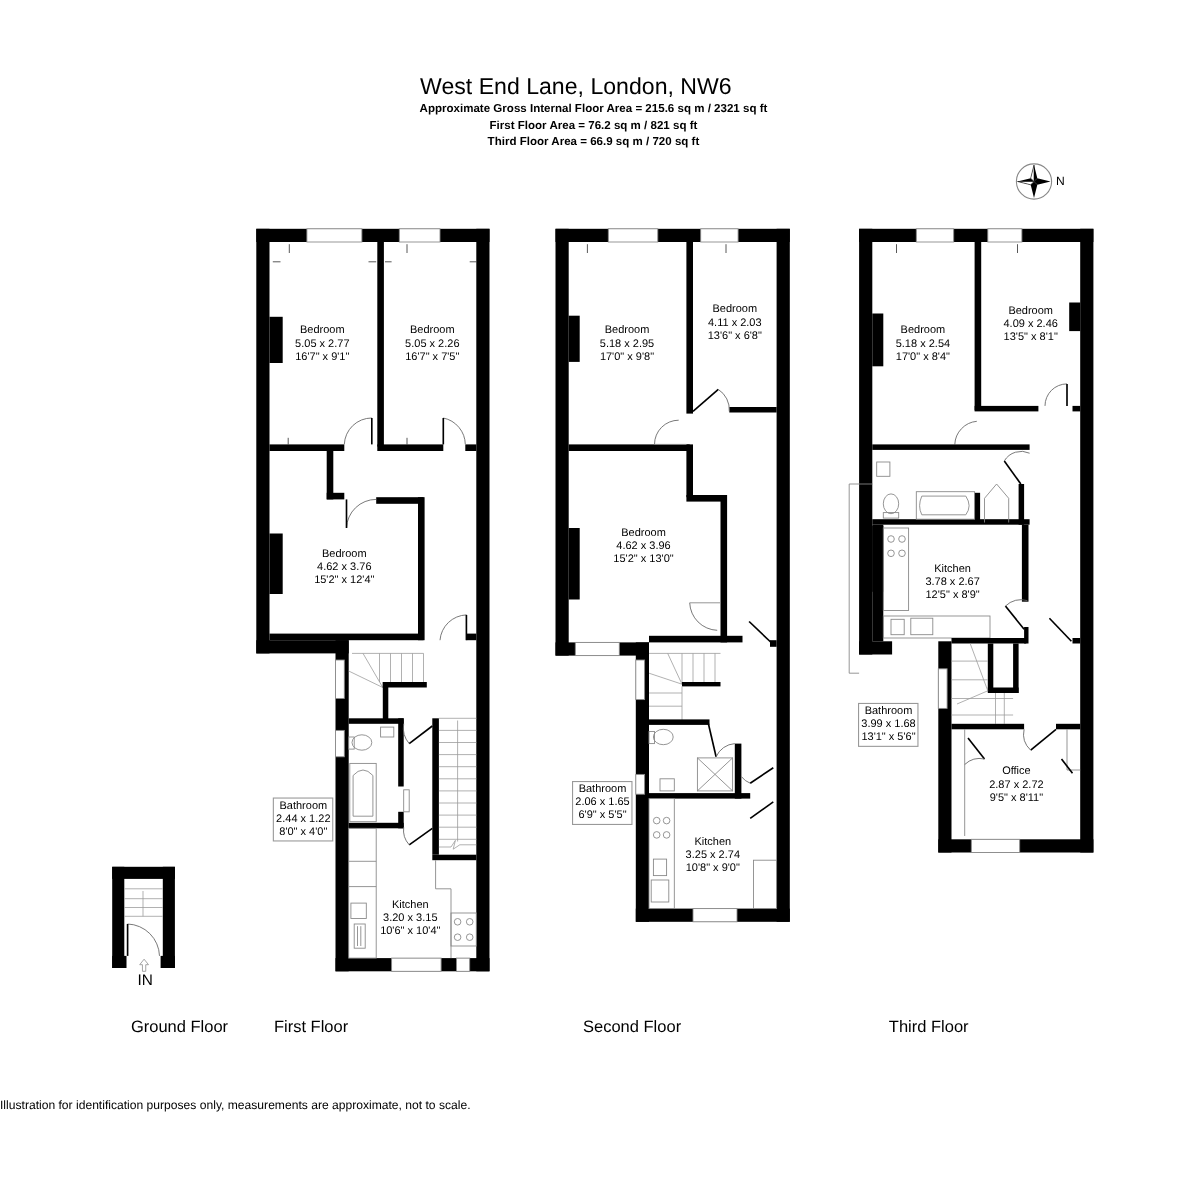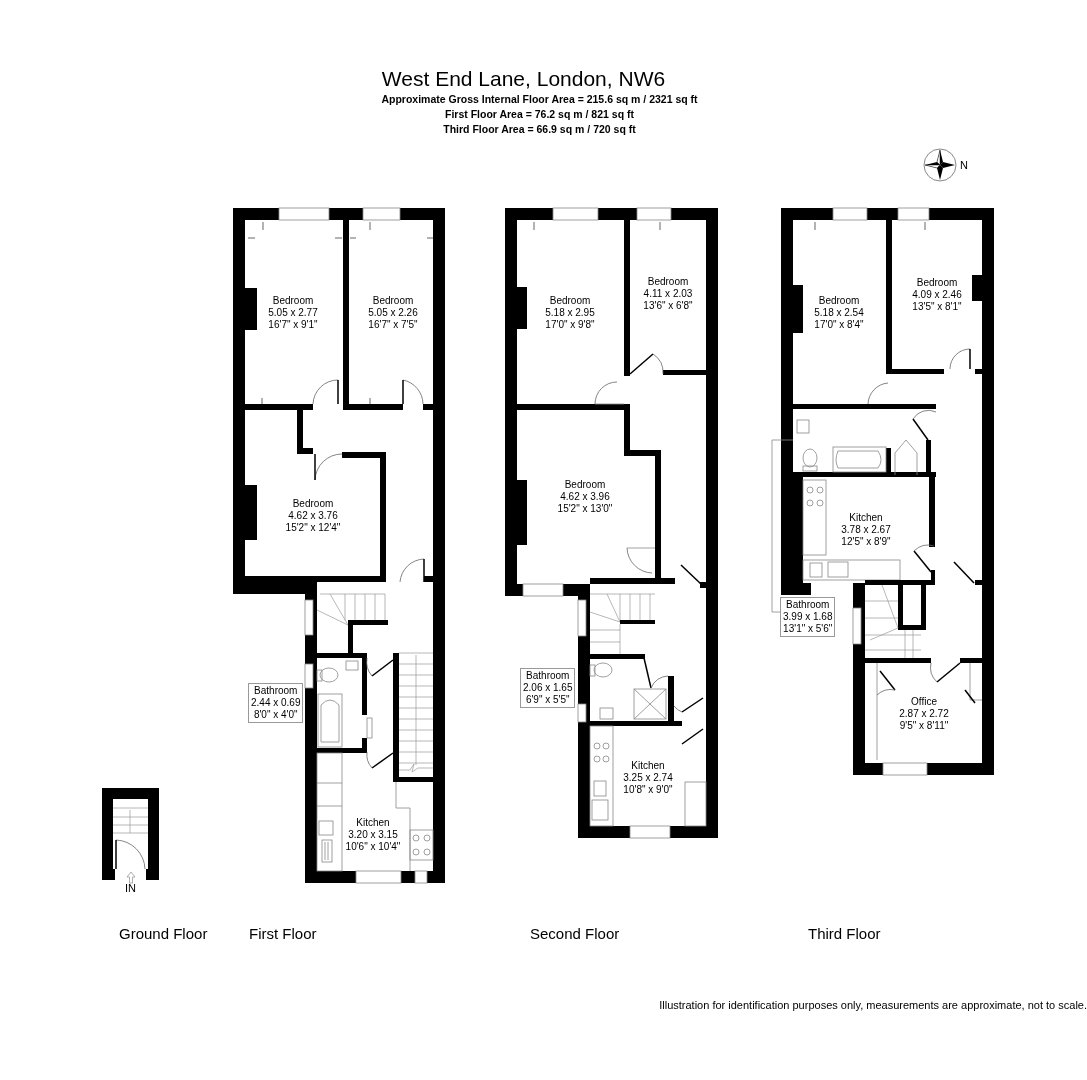--- a/index.html
+++ b/index.html
@@ -2,26 +2,26 @@
 <html><head>
 <meta charset="utf-8">
 <style>
   html, body { margin:0; padding:0; background:#ffffff; }
   body { width:1087px; height:1080px; position:relative; overflow:hidden; font-family:"Liberation Sans", sans-serif; color:#000; }
   .header { position:absolute; left:0; top:66px; width:1047px; text-align:center; }
   .title { font-size:21px; font-weight:normal; line-height:26px; }
   .sub { font-size:10.5px; font-weight:bold; line-height:15px;padding-left:32px; }
   .plan { position:absolute; left:0; top:0; }
   .room-label { position:absolute; text-align:center; font-size:10px; line-height:12px; white-space:nowrap; transform:translateX(-50%); }
-  .callout { position:absolute; font-size:10px; line-height:12px; text-align:center; border:1px solid #999; background:#fff; padding:1px 2px; }
+  .callout { position:absolute; font-size:10px; line-height:12px; text-align:center; border:1px solid #999; background:#fff; padding:1px 2px;margin-top:42px; }
   .floor-label { position:absolute; font-size:15px; top:925px;margin-left:24px; }
-  .footer { position:absolute; top:999px; left:0; width:1087px; text-align:right; font-size:11px; }
+  .footer { position:absolute; top:999px; left:0; width:1087px; text-align:left; font-size:11px; }
   .compass { position:absolute; left:922px; top:147px; }
   .compass-n { position:absolute; left:960px; top:159px; font-size:11px; }
-  .in-label { position:absolute; left:125px; top:882px; font-size:11px; }
+  .in-label { position:absolute; left:125px; top:882px; font-size:14px; }
 </style>
 </head>
 <body>
 
 <div class="header">
   <div class="title">West End Lane, London, NW6</div>
   <div class="sub">Approximate Gross Internal Floor Area = 215.6 sq m / 2321 sq ft</div>
   <div class="sub">First Floor Area = 76.2 sq m / 821 sq ft</div>
   <div class="sub">Third Floor Area = 66.9 sq m / 720 sq ft</div>
 </div>
@@ -342,21 +342,21 @@
   <div>5.05 x 2.26</div>
   <div>16'7" x 7'5"</div>
 </div>
 <div class="room-label" style="left:313px; top:498px;">
   <div>Bedroom</div>
   <div>4.62 x 3.76</div>
   <div>15'2" x 12'4"</div>
 </div>
 <div class="callout" style="left:248px; top:683px;">
   <div>Bathroom</div>
-  <div>2.44 x 0.69</div>
+  <div>2.44 x 1.22</div>
   <div>8'0" x 4'0"</div>
 </div>
 <div class="room-label" style="left:373px; top:817px;">
   <div>Kitchen</div>
   <div>3.20 x 3.15</div>
   <div>10'6" x 10'4"</div>
 </div>
 
 <div class="room-label" style="left:570px; top:295px;">
   <div>Bedroom</div>

